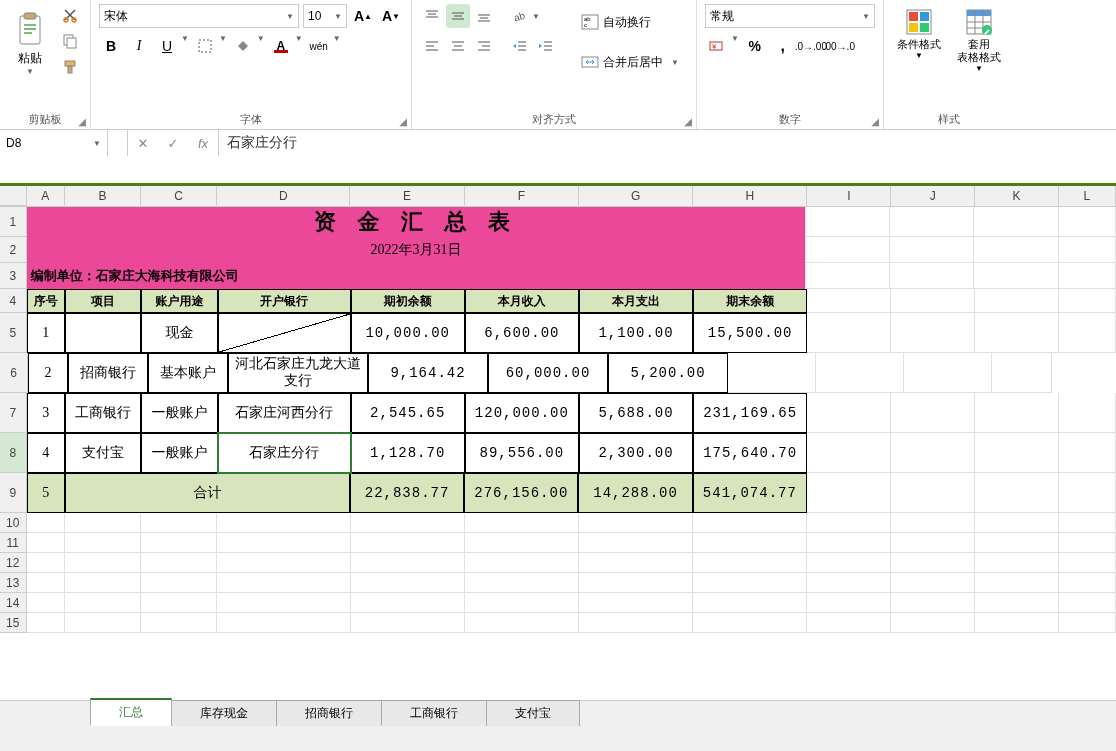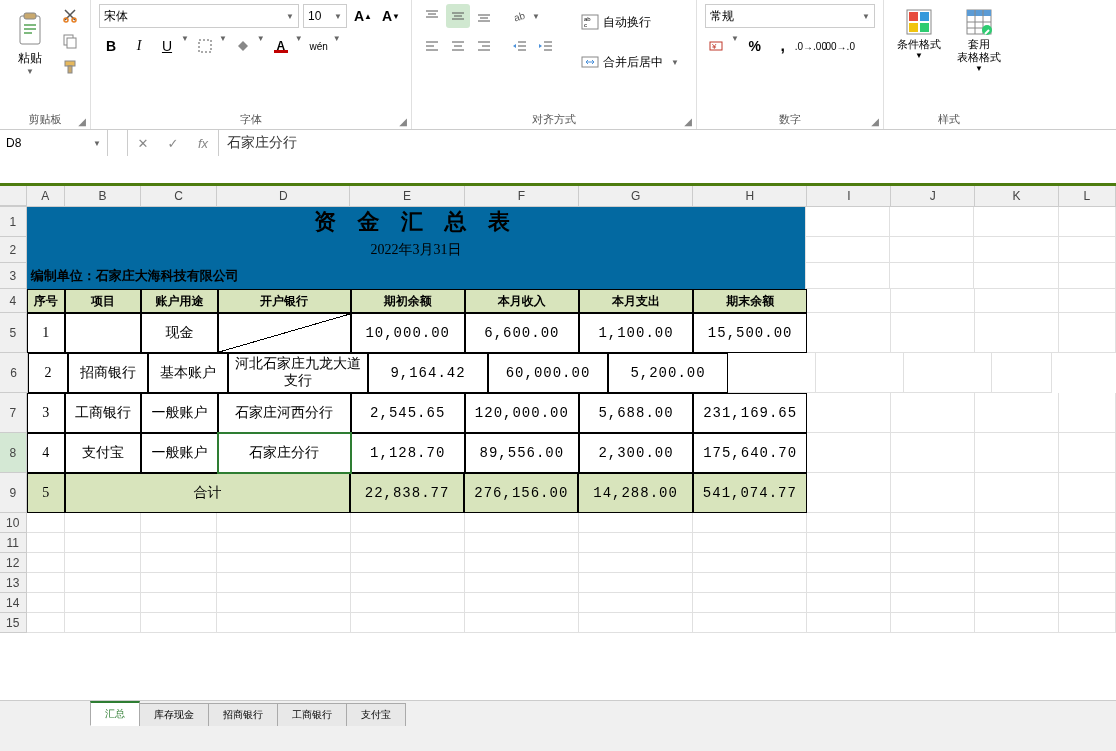--- a/index.html
+++ b/index.html
@@ -62,35 +62,35 @@
 .colheads { display: flex; position: sticky; top: 0; background: #f0f0f0; border-bottom: 1px solid #ccc; }
 .corner { width: 28px; height: 20px; background: #f0f0f0; border-right: 1px solid #ccc; border-bottom: 1px solid #ccc; }
 .colhead { height: 20px; border-right: 1px solid #ccc; text-align: center; font-size: 12px; color: #444; line-height: 20px; background: #f0f0f0; }
 .rows { }
 .row { display: flex; }
 .rowhead { width: 28px; background: #f0f0f0; border-right: 1px solid #ccc; border-bottom: 1px solid #ccc; text-align: center; font-size: 12px; color: #444; display: flex; align-items: center; justify-content: center; }
 .rowhead.sel { background: #d4e8d4; }
 .cell { border-right: 1px solid #e0e0e0; border-bottom: 1px solid #e0e0e0; font-size: 13px; display: flex; align-items: center; padding: 0 4px; overflow: hidden; white-space: nowrap; }
 
 
-.title-row { background: #0369a1; }
+.title-row { background: #ec4899; }
 .title-cell { font-family: SimSun; font-size: 22px; font-weight: bold; justify-content: center; letter-spacing: 8px; border-right: none; border-bottom: none; }
 .date-cell { font-family: SimSun; font-size: 14px; justify-content: center; border-right: none; border-bottom: none; }
 .unit-cell { font-family: SimSun; font-size: 13px; font-weight: bold; border-right: none; border-bottom: none; }
 .hdr { background: #d8e4bc; font-family: SimSun; font-weight: bold; font-size: 12px; justify-content: center; border: 1px solid #000; }
 .tcell { font-family: SimSun; font-size: 14px; justify-content: center; border: 1px solid #000; background: #fff; }
 .tcell.money { font-family: "Courier New", monospace; letter-spacing: 1px; }
 .tcell.diag { position: relative; }
 .tcell.diag::after { content: ""; position: absolute; left: 0; top: 0; width: 100%; height: 100%; background: linear-gradient(to bottom right, transparent calc(50% - 0.5px), #000 calc(50% - 0.5px), #000 calc(50% + 0.5px), transparent calc(50% + 0.5px)); }
 .sumrow .tcell { background: #d8e4bc; }
 .active-cell { outline: 2px solid #2e7d32; outline-offset: -1px; z-index: 5; position: relative; }
 
 
 .sheetbar { position: absolute; bottom: 0; left: 0; right: 0; height: 26px; background: #f0f0f0; border-top: 1px solid #ccc; display: flex; align-items: flex-end; padding-left: 90px; }
-.sheettab { padding: 4px 14px; font-size: 10px; border: 1px solid #aaa; border-bottom: none; margin-right: -1px; background: #e8e8e8; cursor: pointer; border-radius: 0 0 0 0; }
+.sheettab { padding: 4px 28px; font-size: 12px; border: 1px solid #aaa; border-bottom: none; margin-right: -1px; background: #e8e8e8; cursor: pointer; border-radius: 0 0 0 0; }
 .sheettab.active { background: #fff; border-bottom: 1px solid #fff; color: #2e7d32; font-weight: 500; border-top: 2px solid #2e7d32; }
 </style>
 </head>
 <body>
 
 <div class="ribbon">
 
   <div class="ribbon-group">
     <div class="group-body">
       <div class="big-btn">

